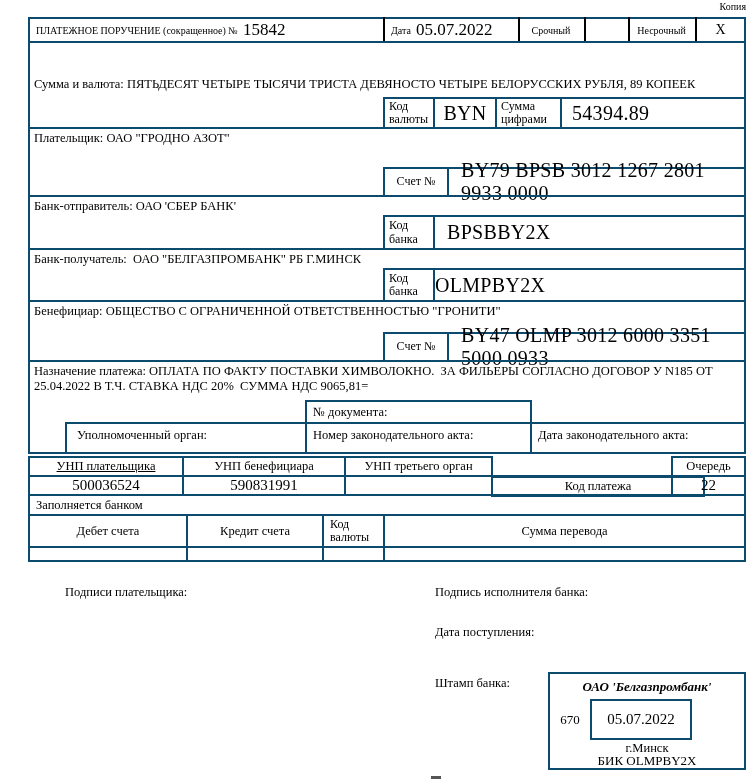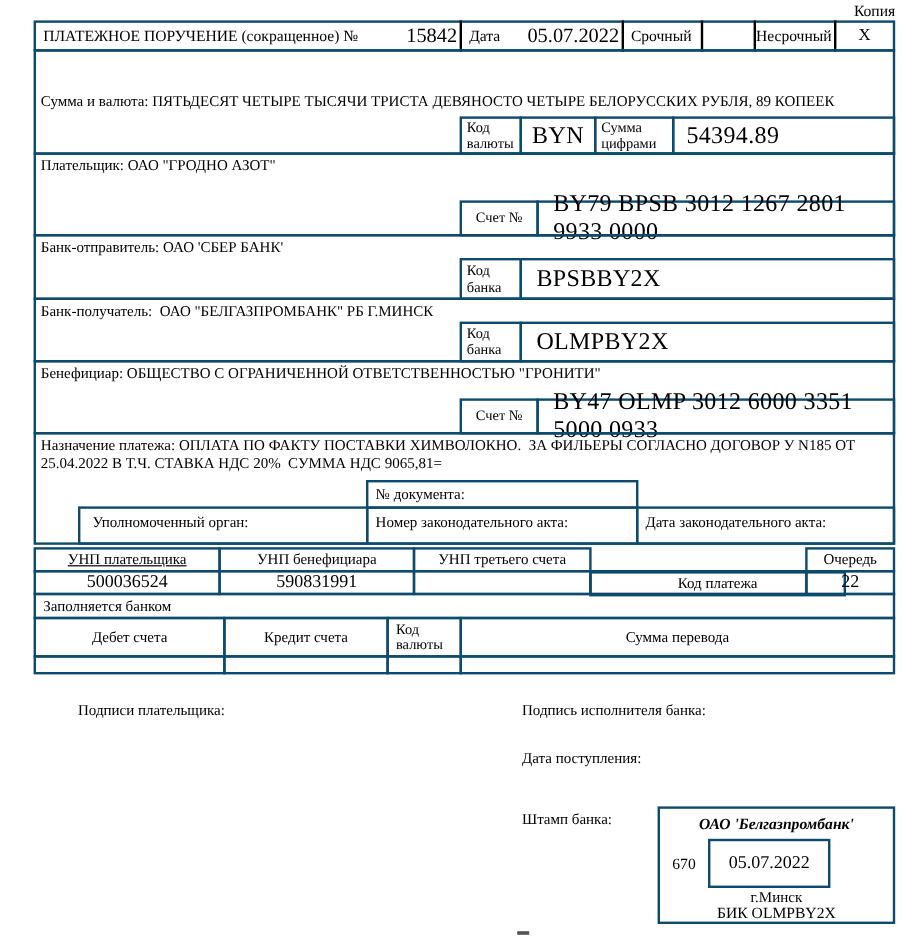--- a/index.html
+++ b/index.html
@@ -4,24 +4,24 @@
 <style>
   html,body{margin:0;padding:0;background:#fff;}
   .page{position:relative;width:756px;height:780px;background:#ffffff;
         font-family:"Liberation Serif","DejaVu Serif",serif;color:#000;overflow:hidden;}
   .abs{position:absolute;box-sizing:border-box;}
   .box{border:2px solid #0c4a6e;}
   .vline{width:2px;background:#000;}
   .lbl{font-size:12.5px;white-space:pre-wrap;}
   .small{font-size:12px;line-height:1.1;}
   .val{font-size:20px;letter-spacing:0.3px;}
-  .vc{display:flex;align-items:center;justify-content:space-between;}
+  .vc{display:flex;align-items:center;}
   .cc{display:flex;align-items:center;justify-content:center;}
   .tctr{text-align:center;}
-  .hdr-sm{font-size:13px;}
+  .hdr-sm{font-size:10px;}
   .hdr-lg{font-size:17px;margin-left:5px;}
   .stamp-title{font-size:13px;font-weight:bold;font-style:italic;}
 </style>
 </head>
 <body>
 
 <div class="page">
 
   <div class="abs hdr-sm" style="left:660px;top:1px;width:86px;text-align:right;">Копия</div>
 
@@ -57,37 +57,37 @@
   <div class="abs box vc val" style="left:447px;top:167px;width:299px;height:30px;padding-left:12px;">BY79 BPSB 3012 1267 2801 9933 0000</div>
 
   <div class="abs box" style="left:28px;top:195px;width:718px;height:55px;"></div>
   <div class="abs lbl" style="left:34px;top:199px;width:706px;">Банк-отправитель: ОАО 'СБЕР БАНК'</div>
   <div class="abs box small vc" style="left:383px;top:215px;width:52px;height:35px;padding:2px 4px;">Код банка</div>
   <div class="abs box vc val" style="left:433px;top:215px;width:313px;height:35px;padding-left:12px;">BPSBBY2X</div>
 
   <div class="abs box" style="left:28px;top:248px;width:718px;height:54px;"></div>
   <div class="abs lbl" style="left:34px;top:252px;width:706px;">Банк-получатель:  ОАО "БЕЛГАЗПРОМБАНК" РБ Г.МИНСК</div>
   <div class="abs box small vc" style="left:383px;top:268px;width:52px;height:34px;padding:2px 4px;">Код банка</div>
-  <div class="abs box vc val" style="left:433px;top:268px;width:313px;height:34px;padding-left:12px;">OLMPBY2X</div>
+  <div class="abs box vc val" style="left:433px;top:268px;width:313px;height:34px;padding-left:0;">OLMPBY2X</div>
 
   <div class="abs box" style="left:28px;top:300px;width:718px;height:62px;"></div>
   <div class="abs lbl" style="left:34px;top:304px;width:706px;">Бенефициар: ОБЩЕСТВО С ОГРАНИЧЕННОЙ ОТВЕТСТВЕННОСТЬЮ "ГРОНИТИ"</div>
   <div class="abs box cc small" style="left:383px;top:332px;width:66px;height:30px;">Счет №</div>
   <div class="abs box vc val" style="left:447px;top:332px;width:299px;height:30px;padding-left:12px;">BY47 OLMP 3012 6000 3351 5000 0933</div>
 
   <div class="abs box" style="left:28px;top:360px;width:718px;height:94px;"></div>
   <div class="abs lbl" style="left:34px;top:364px;width:708px;">Назначение платежа: ОПЛАТА ПО ФАКТУ ПОСТАВКИ ХИМВОЛОКНО.  ЗА ФИЛЬЕРЫ СОГЛАСНО ДОГОВОР У N185 ОТ 25.04.2022 В Т.Ч. СТАВКА НДС 20%  СУММА НДС 9065,81=</div>
   <div class="abs box vc lbl" style="left:305px;top:400px;width:227px;height:24px;padding-left:6px;">№ документа:</div>
   <div class="abs box lbl" style="left:65px;top:422px;width:242px;height:32px;padding:4px 0 0 10px;">Уполномоченный орган:</div>
   <div class="abs box lbl" style="left:305px;top:422px;width:227px;height:32px;padding:4px 0 0 6px;">Номер законодательного акта:</div>
   <div class="abs box lbl" style="left:530px;top:422px;width:216px;height:32px;padding:4px 0 0 6px;">Дата законодательного акта:</div>
 
   <div class="abs box cc lbl" style="left:28px;top:456px;width:156px;height:21px;text-decoration:underline;">УНП плательщика</div>
   <div class="abs box cc lbl" style="left:182px;top:456px;width:164px;height:21px;">УНП бенефициара</div>
-  <div class="abs box cc lbl" style="left:344px;top:456px;width:149px;height:21px;">УНП третьего счета</div>
+  <div class="abs box cc lbl" style="left:344px;top:456px;width:149px;height:21px;">УНП третьего орган</div>
   <div class="abs box cc lbl" style="left:491px;top:476px;width:214px;height:21px;font-family:Liberation Serif, serif;">Код платежа</div>
   <div class="abs box cc lbl" style="left:671px;top:456px;width:75px;height:21px;">Очередь</div>
   <div class="abs box cc" style="left:28px;top:475px;width:156px;height:21px;font-size:15px;">500036524</div>
   <div class="abs box cc" style="left:182px;top:475px;width:164px;height:21px;font-size:15px;">590831991</div>
   <div class="abs box cc" style="left:344px;top:475px;width:149px;height:21px;font-size:15px;"></div>
   <div class="abs box cc" style="left:491px;top:475px;width:182px;height:21px;font-size:15px;"></div>
   <div class="abs box cc" style="left:671px;top:475px;width:75px;height:21px;font-size:15px;">22</div>
 
   <div class="abs box vc lbl" style="left:28px;top:494px;width:718px;height:22px;padding-left:6px;">Заполняется банком</div>
 

